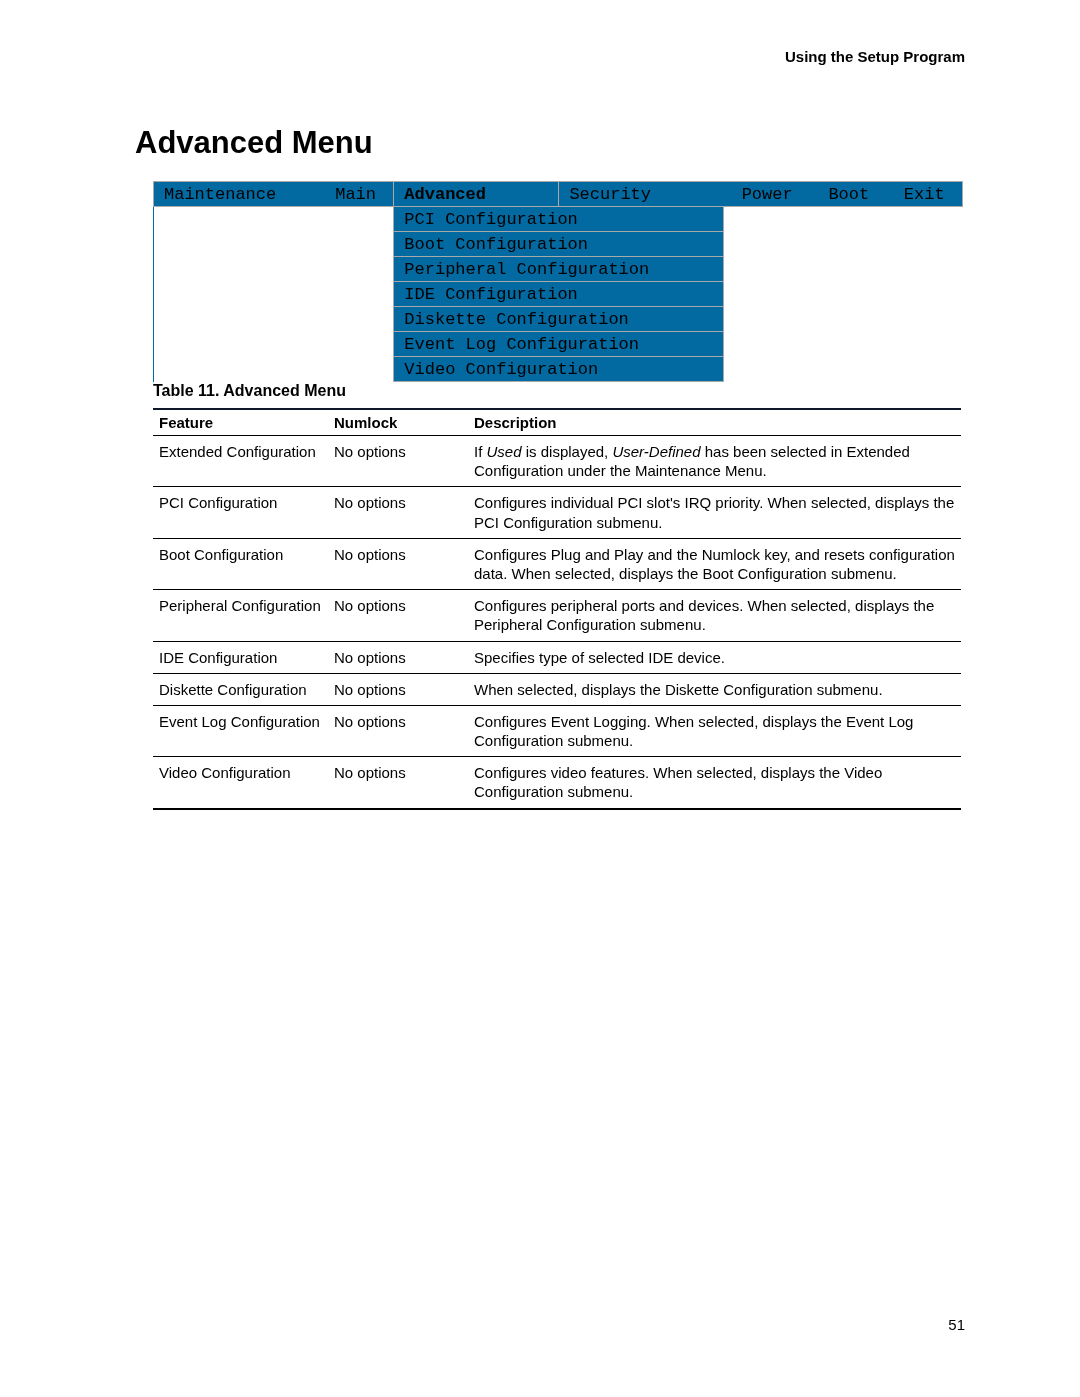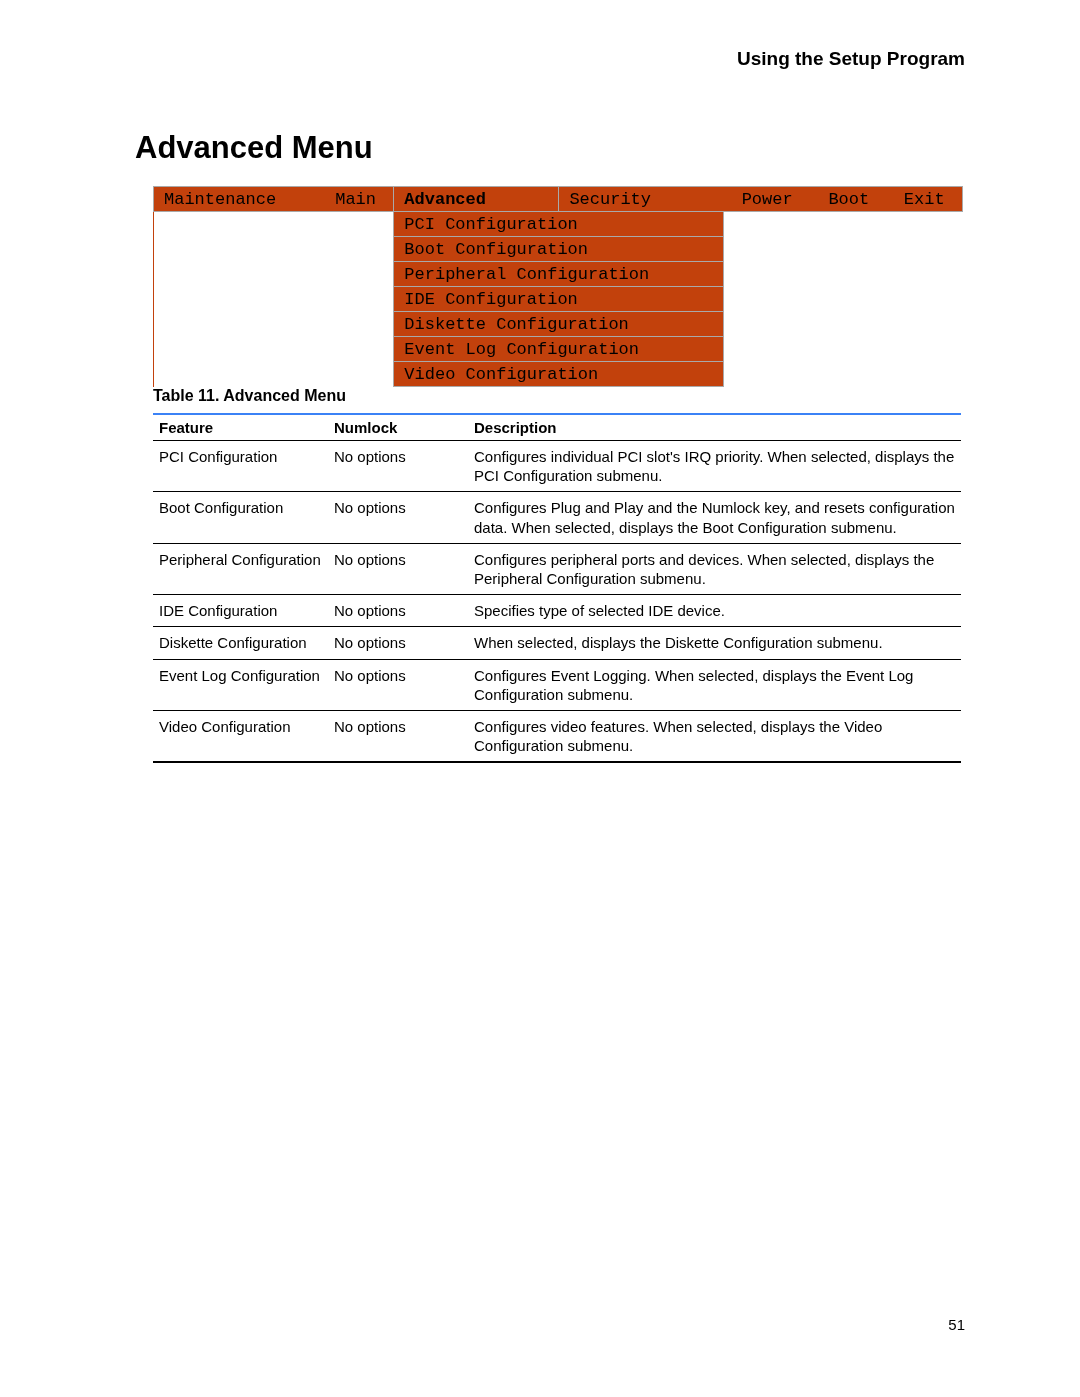--- a/index.html
+++ b/index.html
@@ -12,40 +12,40 @@
   .page {
     width: 1080px;
     height: 1397px;
     position: relative;
     box-sizing: border-box;
     padding: 48px 115px 0 135px;
   }
   .running-head {
     text-align: right;
     font-weight: bold;
-    font-size: 19px;
+    font-size: 15px;
     margin-bottom: 60px;
   }
   h1.section-title {
     font-size: 31px;
     font-weight: bold;
     margin: 0 0 20px 0;
   }
 
   
   .bios-wrap {
     margin-left: 18px;
     margin-right: 2px;
   }
   table.bios {
     border-collapse: collapse;
     width: 100%;
     font-family: "Courier New", Courier, monospace;
     font-size: 17px;
-    background: #c2410c;
+    background: #0369a1;
   }
   table.bios td {
     border: 1px solid #a9a9a9;
     padding: 2px 10px;
     white-space: nowrap;
     height: 20px;
   }
   table.bios td.nb-right  { border-right: none; }
   table.bios td.nb-left   { border-left: none; text-align: center; }
   table.bios td.noborder  { border: none; background: #fff; }
@@ -67,21 +67,21 @@
   
   table.detail {
     border-collapse: collapse;
     width: 808px;
     margin-left: 18px;
     font-size: 15px;
   }
   table.detail thead th {
     text-align: left;
     font-weight: bold;
-    border-top: 2px solid #3b82f6;
+    border-top: 2px solid #0f172a;
     border-bottom: 1px solid #000;
     padding: 4px 6px 4px 6px;
   }
   table.detail tbody td {
     border-bottom: 1px solid #000;
     padding: 6px 6px;
     vertical-align: top;
     line-height: 1.28;
   }
   table.detail tbody tr.last td {
@@ -171,20 +171,27 @@
     </colgroup>
     <thead>
       <tr>
         <th>Feature</th>
         <th>Numlock</th>
         <th>Description</th>
       </tr>
     </thead>
     <tbody>
       <tr>
+        <td>Extended Configuration</td>
+        <td>No options</td>
+        <td class="desc">
+          <span>If </span><span class="ital">Used</span><span> is displayed, </span><span class="ital">User-Defined</span><span> has been selected in Extended Configuration under the Maintenance Menu.</span>
+        </td>
+      </tr>
+      <tr>
         <td>PCI Configuration</td>
         <td>No options</td>
         <td class="desc">Configures individual PCI slot's IRQ priority.  When selected, displays the PCI Configuration submenu.</td>
       </tr>
       <tr>
         <td>Boot Configuration</td>
         <td>No options</td>
         <td class="desc">Configures Plug and Play and the Numlock key, and resets configuration data.  When selected, displays the Boot Configuration submenu.</td>
       </tr>
       <tr>

